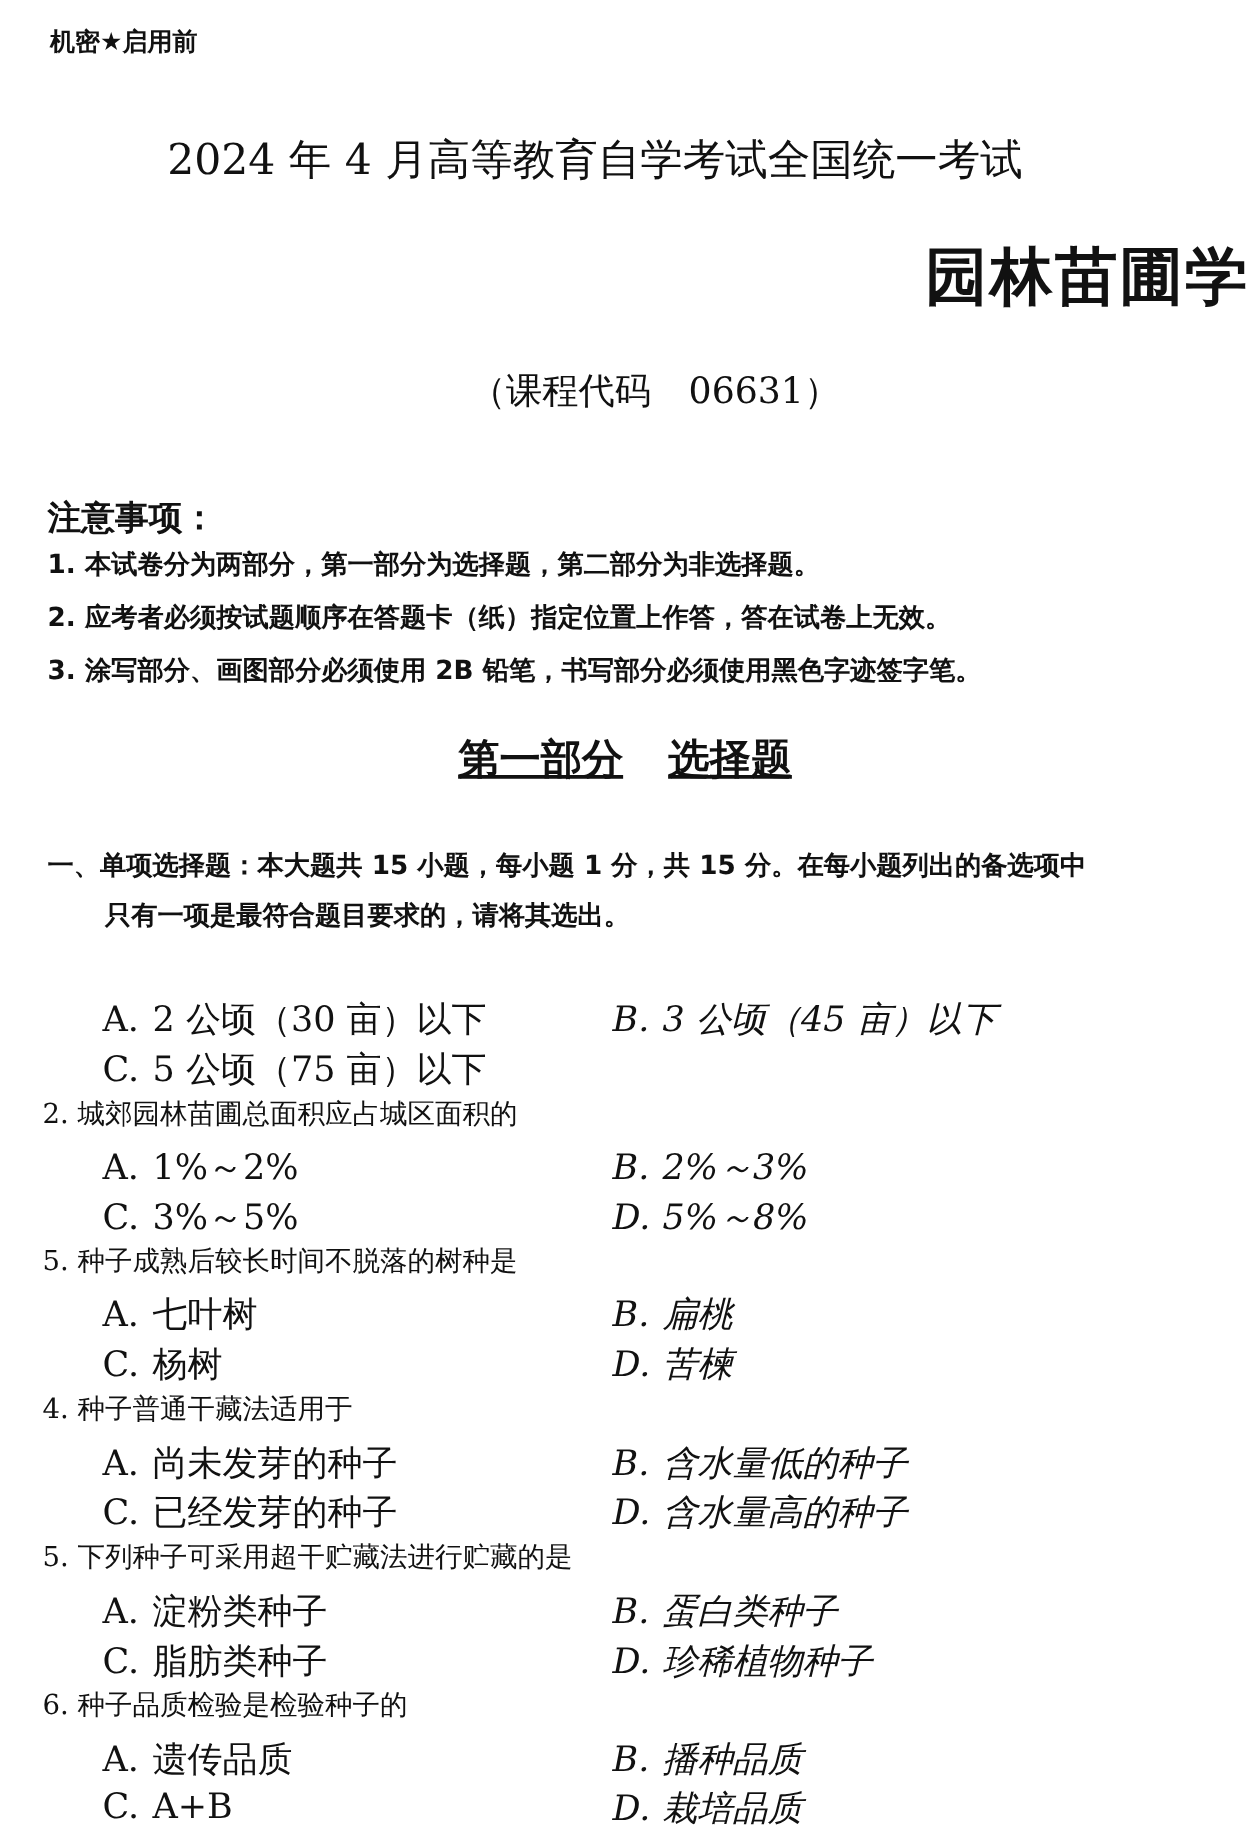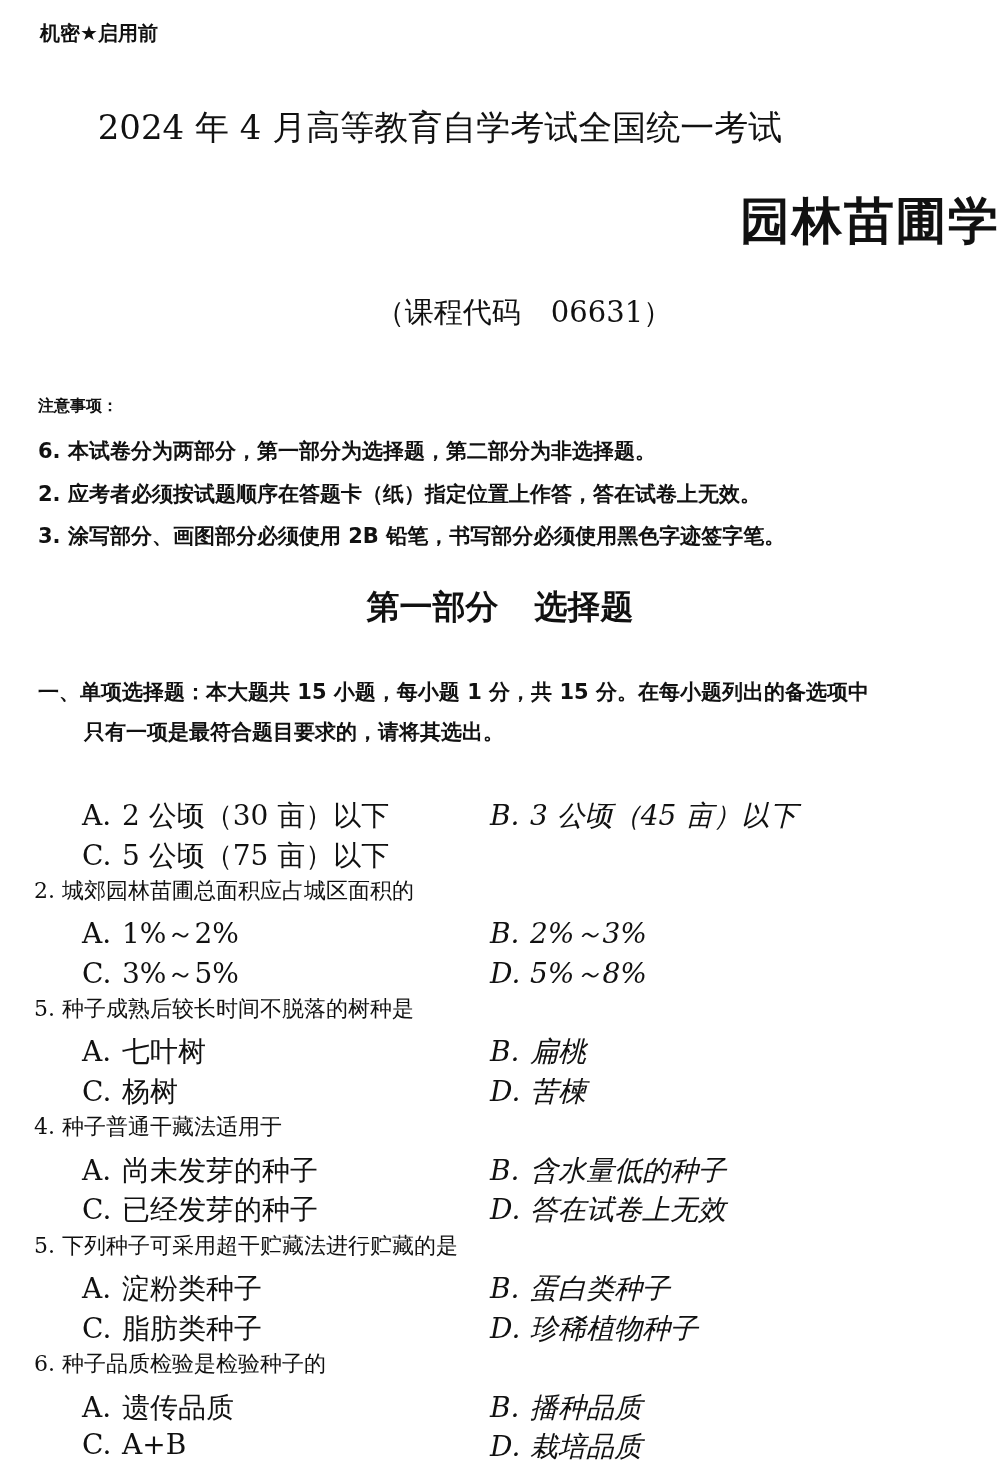--- a/index.html
+++ b/index.html
@@ -3,48 +3,48 @@
   <meta charset="utf-8">
   <style>
     html, body { margin: 0; padding: 0; }
     body {
       width: 1000px; height: 1471px; background: #ffffff; color: #111111;
       font-family: "DejaVu Serif", "Liberation Serif", serif;
       position: relative; overflow: hidden;
     }
     .page { position: absolute; left: 0; top: 0; width: 1000px; height: 1471px; }
     .conf { position: absolute; left: 40px; top: 20px; font-family: "DejaVu Sans", sans-serif; font-size: 20px; font-weight: bold; }
-    .exam-title { position: absolute; left: 0; width: 880px; top: 105px; text-align: center; font-size: 34px; }
+    .exam-title { position: absolute; left: 0; width: 880px; top: 105px; text-align: center; font-size: 34px; padding-left: 36px; }
     .subject { position: absolute; left: 0; width: 1000px; top: 188px; text-align: right; font-size: 50px; font-weight: bold; font-family: "DejaVu Sans", sans-serif; letter-spacing: 2px; }
     .code { position: absolute; left: 0; width: 1000px; top: 293px; text-align: center; font-size: 29px; padding-left: 24px; }
     .code .num { margin-left: 30px; }
-    .notice-head { position: absolute; left: 38px; top: 396px; font-family: "DejaVu Sans", sans-serif; font-size: 16px; font-weight: bold; }
+    .notice-head { position: absolute; left: 38px; top: 396px; font-family: "DejaVu Sans", sans-serif; font-size: 27px; font-weight: bold; }
     .notice { position: absolute; left: 38px; font-family: "DejaVu Sans", sans-serif; font-size: 21px; font-weight: bold; }
-    .part-title { position: absolute; left: 0; width: 1000px; top: 585px; text-align: center; font-family: "DejaVu Sans", sans-serif; font-size: 33px; font-weight: bold; }
+    .part-title { position: absolute; left: 0; width: 1000px; top: 585px; text-align: center; font-family: "DejaVu Sans", sans-serif; font-size: 33px; font-weight: bold; text-decoration: underline; }
     .part-title .gap { display: inline-block; width: 36px; }
     .section { position: absolute; left: 38px; font-family: "DejaVu Sans", sans-serif; font-size: 21px; font-weight: bold; }
     .q { position: absolute; left: 34px; font-size: 22px; }
     .opt { position: absolute; font-size: 28px; }
     .opt .letter { display: inline-block; width: 40px; }
     .colA { left: 82px; }
     .colB { left: 490px; font-style: italic; }
   </style>
 </head>
 <body>
 
 <div class="page">
   <div class="conf">机密★启用前</div>
   <div class="exam-title">2024 年 4 月高等教育自学考试全国统一考试</div>
   <div class="subject">园林苗圃学</div>
   <div class="code">
     <span>（课程代码</span><span class="num">06631）</span>
   </div>
 
   <div class="notice-head">注意事项：</div>
-  <div class="notice" style="top:437px">6. 本试卷分为两部分，第一部分为选择题，第二部分为非选择题。</div>
+  <div class="notice" style="top:437px">1. 本试卷分为两部分，第一部分为选择题，第二部分为非选择题。</div>
   <div class="notice" style="top:480px">2. 应考者必须按试题顺序在答题卡（纸）指定位置上作答，答在试卷上无效。</div>
   <div class="notice" style="top:522px">3. 涂写部分、画图部分必须使用 2B 铅笔，书写部分必须使用黑色字迹签字笔。</div>
 
   <div class="part-title">
     <span>第一部分</span><span class="gap"></span><span>选择题</span>
   </div>
 
   <div class="section" style="top:678px">一、单项选择题：本大题共 15 小题，每小题 1 分，共 15 分。在每小题列出的备选项中</div>
   <div class="section" style="top:718px; left:84px">只有一项是最符合题目要求的，请将其选出。</div>
 
@@ -61,21 +61,21 @@
   <div class="q" style="top:994px">5. 种子成熟后较长时间不脱落的树种是</div>
   <div class="opt colA" style="top:1033px"><span class="letter">A.</span><span>七叶树</span></div>
   <div class="opt colB" style="top:1033px"><span class="letter">B.</span><span>扁桃</span></div>
   <div class="opt colA" style="top:1073px"><span class="letter">C.</span><span>杨树</span></div>
   <div class="opt colB" style="top:1073px"><span class="letter">D.</span><span>苦楝</span></div>
 
   <div class="q" style="top:1112px">4. 种子普通干藏法适用于</div>
   <div class="opt colA" style="top:1152px"><span class="letter">A.</span><span>尚未发芽的种子</span></div>
   <div class="opt colB" style="top:1152px"><span class="letter">B.</span><span>含水量低的种子</span></div>
   <div class="opt colA" style="top:1191px"><span class="letter">C.</span><span>已经发芽的种子</span></div>
-  <div class="opt colB" style="top:1191px"><span class="letter">D.</span><span>答在试卷上无效</span></div>
+  <div class="opt colB" style="top:1191px"><span class="letter">D.</span><span>含水量高的种子</span></div>
 
   <div class="q" style="top:1231px">5. 下列种子可采用超干贮藏法进行贮藏的是</div>
   <div class="opt colA" style="top:1270px"><span class="letter">A.</span><span>淀粉类种子</span></div>
   <div class="opt colB" style="top:1270px"><span class="letter">B.</span><span>蛋白类种子</span></div>
   <div class="opt colA" style="top:1310px"><span class="letter">C.</span><span>脂肪类种子</span></div>
   <div class="opt colB" style="top:1310px"><span class="letter">D.</span><span>珍稀植物种子</span></div>
 
   <div class="q" style="top:1349px">6. 种子品质检验是检验种子的</div>
   <div class="opt colA" style="top:1389px"><span class="letter">A.</span><span>遗传品质</span></div>
   <div class="opt colB" style="top:1389px"><span class="letter">B.</span><span>播种品质</span></div>

